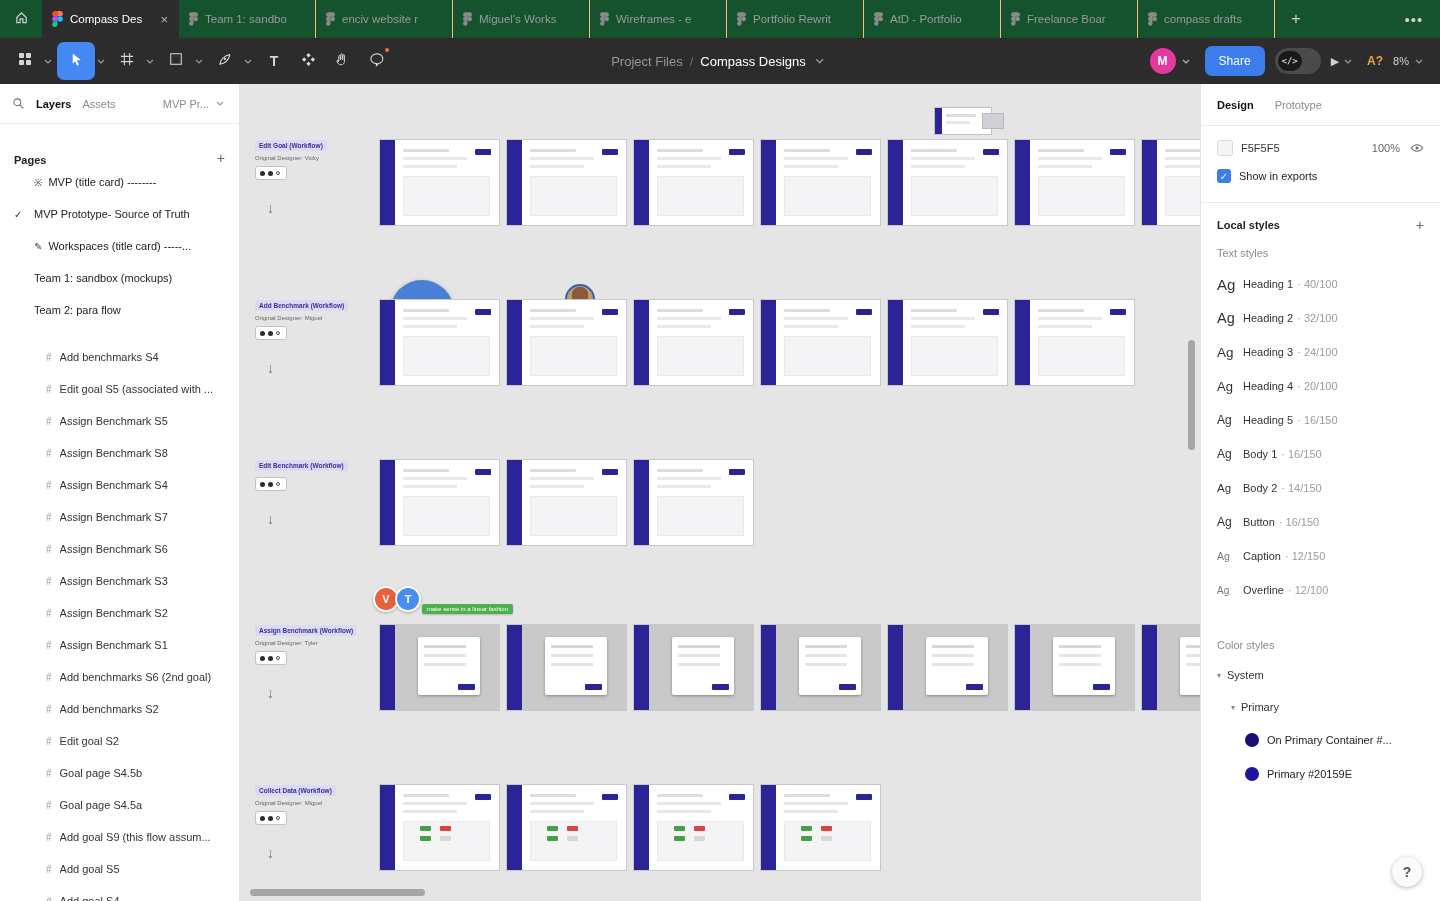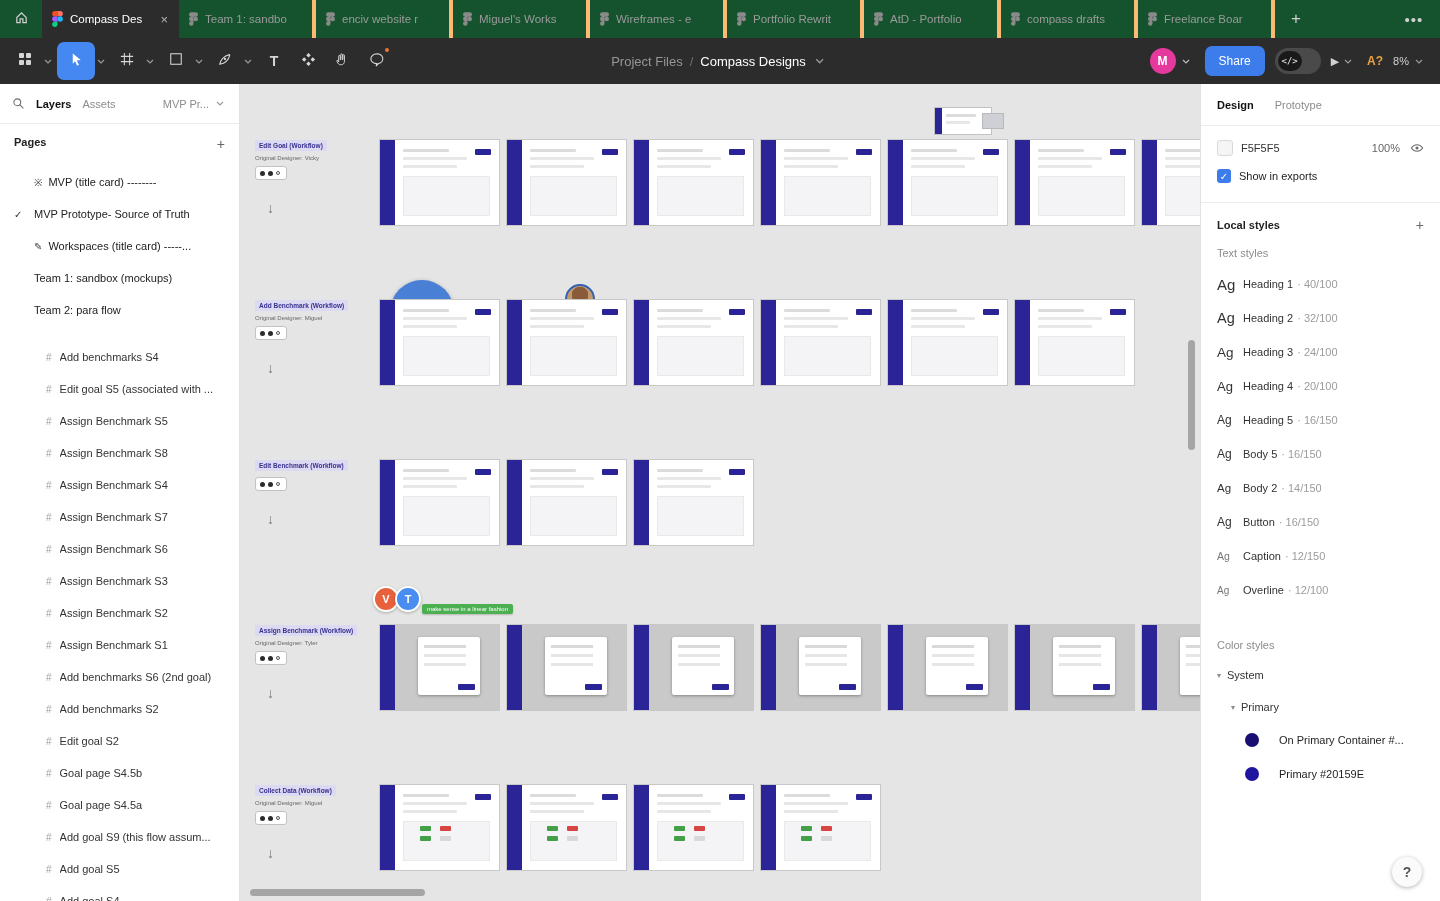--- a/index.html
+++ b/index.html
@@ -2,21 +2,21 @@
 <html><head>
 <meta charset="utf-8">
 <style>
   html,body{margin:0;padding:0;width:1440px;height:901px;overflow:hidden;
     font-family:"Liberation Sans",sans-serif;background:#e5e5e5;-webkit-font-smoothing:antialiased;}
   *{box-sizing:border-box;}
 
   
   .tabbar{position:absolute;top:0;left:0;right:0;height:38px;background:#14532d;display:flex;align-items:stretch;z-index:30;}
   .home-tab{width:42px;display:flex;align-items:center;justify-content:center;color:#cfcfcf;}
-  .tab{display:flex;align-items:center;gap:7px;padding:0 10px;width:137px;color:#9a9a9a;font-size:11.5px;cursor:default;border-right:4px solid #fdba74;}
+  .tab{display:flex;align-items:center;gap:7px;padding:0 10px;width:137px;color:#9a9a9a;font-size:11.5px;cursor:default;border-right:1px solid #fdba74;}
   .tab.active{background:#2c2c2c;color:#fff;border-right:none;}
   .tab-icon{display:flex;align-items:center;flex:0 0 auto;}
   .tab-label{flex:1;white-space:nowrap;overflow:hidden;}
   .tab-close{color:#b5b5b5;font-size:13px;line-height:1;padding:0 1px;}
   .newtab{width:42px;display:flex;align-items:center;justify-content:center;color:#cfcfcf;font-size:17px;font-weight:300;}
   .tabbar-menu{margin-left:auto;width:52px;display:flex;align-items:center;justify-content:center;color:#cfcfcf;font-size:15px;letter-spacing:1px;}
 
   
   .toolbar{position:absolute;top:38px;left:0;right:0;height:46px;background:#2c2c2c;display:flex;align-items:center;z-index:30;padding:0 8px;}
   .tool{height:38px;min-width:34px;display:flex;align-items:center;justify-content:center;border-radius:7px;color:#d6d6d6;position:relative;}
@@ -36,21 +36,21 @@
   .play-ic{color:#d0d0d0;font-size:11px;}
   .lang-ic{color:#E8A33D;font-size:12px;font-weight:700;}
   .zoom-lbl{color:#d0d0d0;font-size:11px;}
 
   
   .left{position:absolute;top:84px;left:0;width:240px;bottom:0;background:#fff;border-right:1px solid #e2e2e2;font-size:11px;color:#1e1e1e;overflow:hidden;z-index:20;}
   .l-top{height:40px;display:flex;align-items:center;gap:11px;padding:0 10px 0 12px;border-bottom:1px solid #ececec;}
   .l-tab{color:#8c8c8c;}
   .l-tab.active{color:#111;font-weight:700;}
   .l-file{margin-left:auto;display:flex;align-items:center;gap:5px;color:#8c8c8c;}
-  .pages-hdr{height:30px;margin-top:12px;display:flex;align-items:flex-start;padding:0 14px;color:#222;font-weight:600;}
+  .pages-hdr{height:30px;margin-top:12px;display:flex;align-items:flex-end;padding:0 14px;color:#222;font-weight:600;}
   .plus-ic{margin-left:auto;color:#666;font-size:14px;font-weight:400;}
   .page-row{height:32px;display:flex;align-items:center;gap:6px;padding:0 8px 0 14px;}
   .page-check{width:14px;flex:0 0 auto;color:#333;font-size:10px;visibility:hidden;}
   .page-row.current .page-check{visibility:visible;}
   .page-icon{flex:0 0 auto;font-size:10px;color:#444;}
   .page-label{white-space:nowrap;overflow:hidden;color:#222;}
   .layers-list{margin-top:15px;}
   .layer-row{height:32px;display:flex;align-items:center;gap:8px;padding:0 8px 0 46px;}
   .layer-icon{color:#a0a0a0;font-size:10px;flex:0 0 auto;}
   .layer-label{white-space:nowrap;overflow:hidden;color:#333;}
@@ -68,21 +68,21 @@
   .page-color-val{color:#333;}
   .page-opacity{color:#666;margin-right:10px;}
   .cbx{width:14px;height:14px;border-radius:3px;background:#3D7DEB;color:#fff;font-size:10px;display:flex;align-items:center;justify-content:center;margin-right:8px;}
   .subhdr{color:#8c8c8c;height:28px;display:flex;align-items:center;}
   .style-row{height:34px;display:flex;align-items:center;}
   .style-sample{width:26px;color:#333;flex:0 0 auto;}
   .style-name{color:#333;}
   .style-meta{color:#9c9c9c;margin-left:4px;}
   .grp-row{height:32px;display:flex;align-items:center;gap:6px;color:#333;}
   .caret{color:#8a8a8a;font-size:8px;}
-  .color-row{height:34px;display:flex;align-items:center;gap:20px;}
+  .color-row{height:34px;display:flex;align-items:center;gap:8px;}
   .color-dot{width:14px;height:14px;border-radius:50%;flex:0 0 auto;}
   .icon-gray{color:#6f6f6f;display:flex;align-items:center;}
 
   .help-fab{position:absolute;right:18px;bottom:14px;width:30px;height:30px;border-radius:50%;background:#fbfbfb;
     box-shadow:0 1px 4px rgba(0,0,0,.3);display:flex;align-items:center;justify-content:center;color:#555;
     font-size:14px;font-weight:700;z-index:40;}
 
   
   .canvas{position:absolute;top:84px;left:240px;width:960px;bottom:0;background:#e5e5e5;overflow:hidden;z-index:10;}
   .flow-label{position:absolute;width:110px;}
@@ -193,30 +193,30 @@
         </span>
     <span class="tab-label">AtD - Portfolio</span>
 
   </div>
       <div class="tab">
     <span class="tab-icon">
           <svg width="9" height="14" viewBox="0 0 24 36">
             <path fill="#8a8a8a" d="M0 6a6 6 0 016-6h6v12H6a6 6 0 01-6-6zM12 0h6a6 6 0 010 12h-6zM0 18a6 6 0 016-6h6v12H6a6 6 0 01-6-6zM12 18a6 6 0 1112 0 6 6 0 01-12 0zM0 30a6 6 0 016-6h6v6a6 6 0 11-12 0z"></path>
           </svg>
         </span>
-    <span class="tab-label">compass drafts</span>
+    <span class="tab-label">Freelance Boar</span>
 
   </div>
       <div class="tab">
     <span class="tab-icon">
           <svg width="9" height="14" viewBox="0 0 24 36">
             <path fill="#8a8a8a" d="M0 6a6 6 0 016-6h6v12H6a6 6 0 01-6-6zM12 0h6a6 6 0 010 12h-6zM0 18a6 6 0 016-6h6v12H6a6 6 0 01-6-6zM12 18a6 6 0 1112 0 6 6 0 01-12 0zM0 30a6 6 0 016-6h6v6a6 6 0 11-12 0z"></path>
           </svg>
         </span>
-    <span class="tab-label">Freelance Boar</span>
+    <span class="tab-label">compass drafts</span>
 
   </div>
     </div>
   <div class="newtab">
       <span>+</span>
     </div>
   <div class="tabbar-menu">
       <span>•••</span>
     </div>
 </div>
@@ -788,21 +788,21 @@
     <span class="style-name">Heading 4</span>
     <span class="style-meta">· 20/100</span>
   </div>
         <div class="style-row">
     <span class="style-sample" style="font-size: 12px;">Ag</span>
     <span class="style-name">Heading 5</span>
     <span class="style-meta">· 16/150</span>
   </div>
         <div class="style-row">
     <span class="style-sample" style="font-size: 12px;">Ag</span>
-    <span class="style-name">Body 5</span>
+    <span class="style-name">Body 1</span>
     <span class="style-meta">· 16/150</span>
   </div>
         <div class="style-row">
     <span class="style-sample" style="font-size: 11.5px;">Ag</span>
     <span class="style-name">Body 2</span>
     <span class="style-meta">· 14/150</span>
   </div>
         <div class="style-row">
     <span class="style-sample" style="font-size: 12px;">Ag</span>
     <span class="style-name">Button</span>

